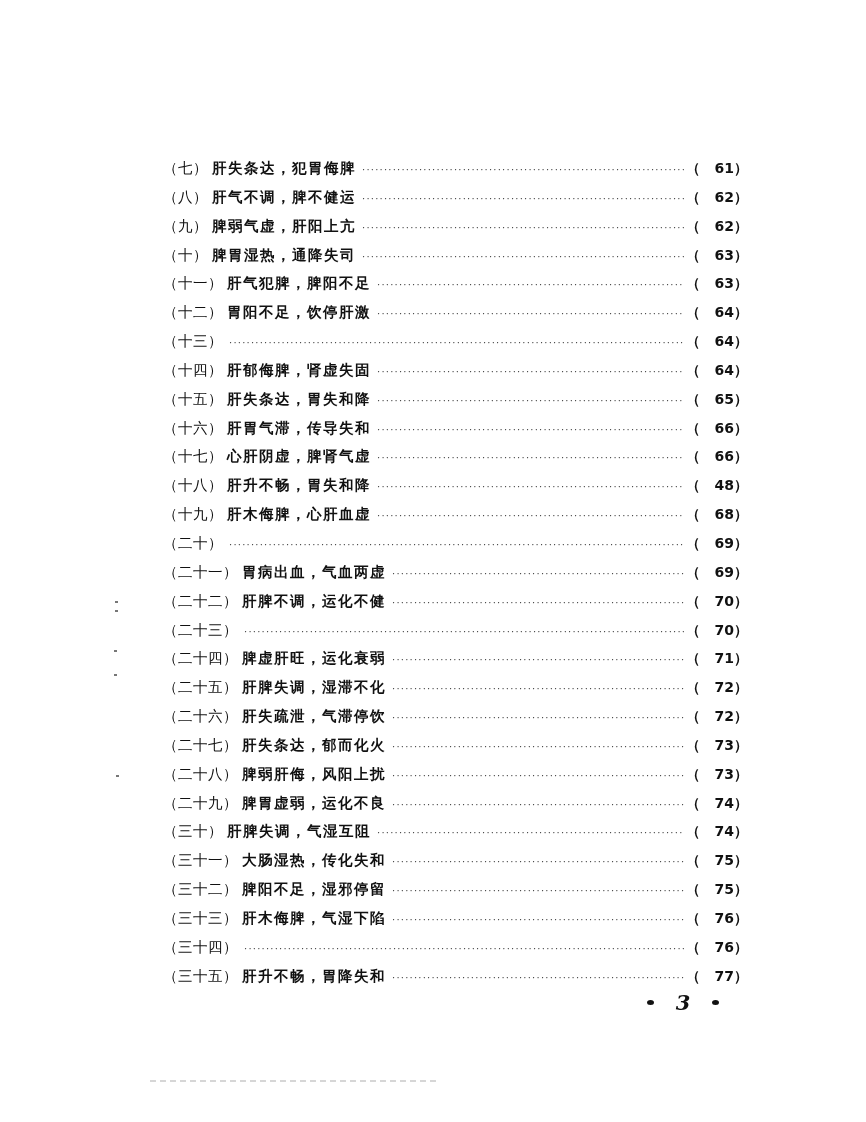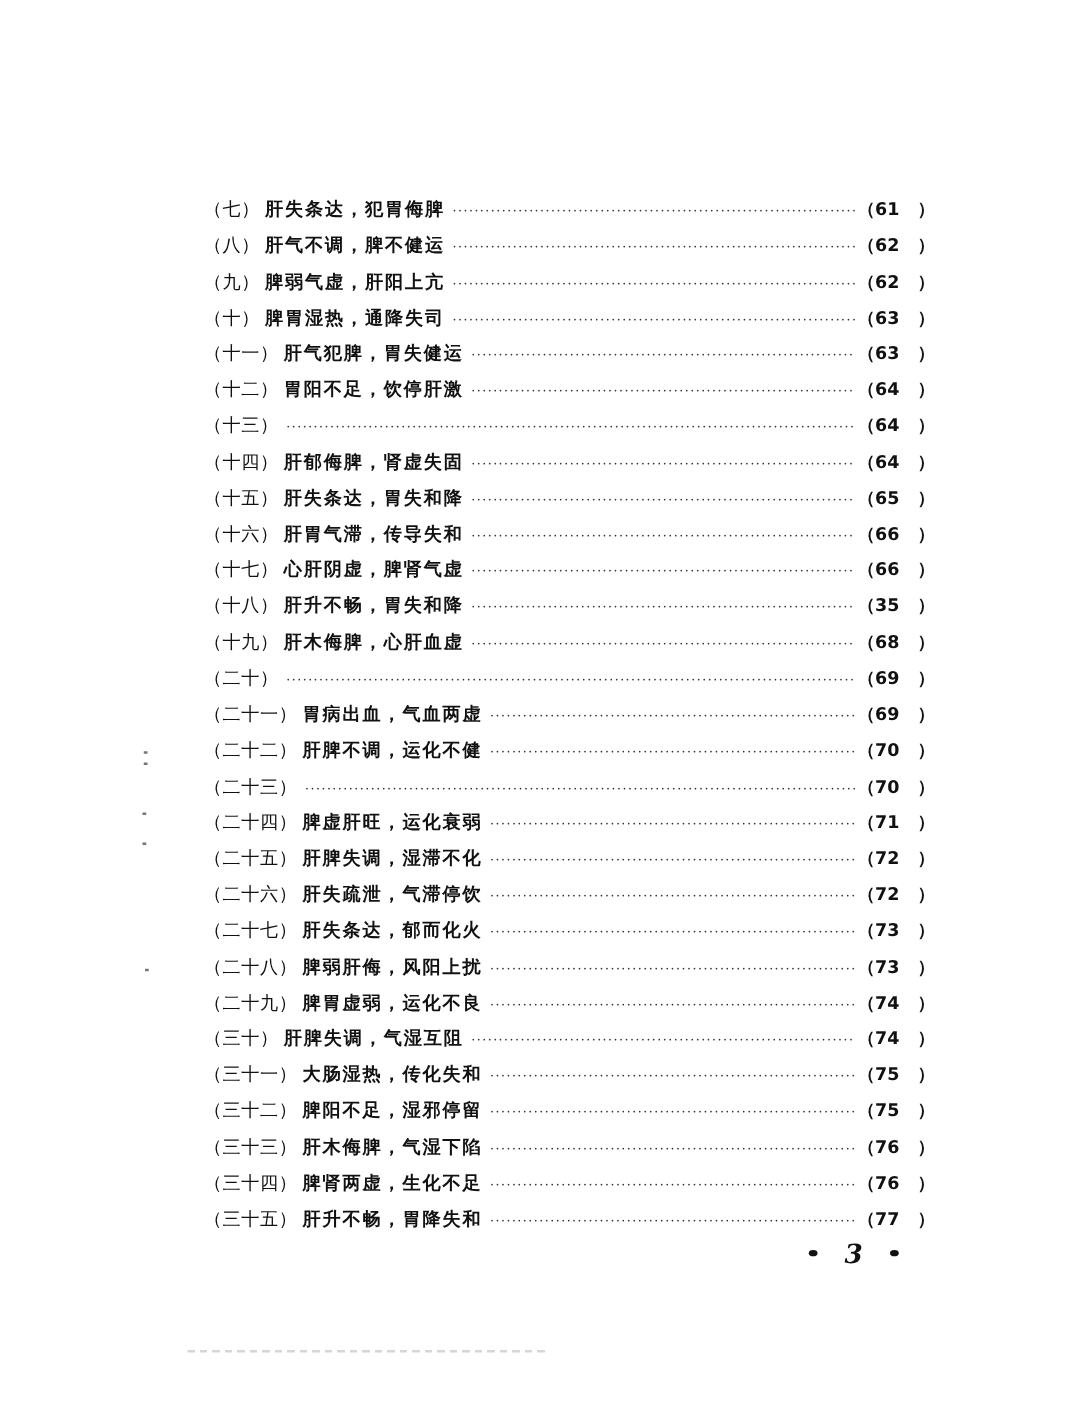--- a/index.html
+++ b/index.html
@@ -21,21 +21,21 @@
       flex: 1 1 auto; overflow: hidden; margin: 0 2px 0 6px;
       font-size: 10px; letter-spacing: 1.2px; color: #333;
     }
     .leader::before {
       content: "··············································································································";
     }
     .page {
       flex: 0 0 auto; width: 62px; display: flex; justify-content: space-between;
       font-family: "DejaVu Sans", "Liberation Sans", sans-serif; font-weight: bold; font-size: 14px;
     }
-    .page .p { text-align: left; flex: 1; }
+    .page .p { text-align: right; flex: 1; }
     .footer {
       position: absolute; left: 618px; top: 990px; width: 130px;
       display: flex; justify-content: center; align-items: center; gap: 22px;
       font-family: "DejaVu Serif", serif; font-weight: bold; font-style: italic; font-size: 21px;
     }
     .dot { width: 7px; height: 5px; background: #111; border-radius: 50%; display: inline-block; }
     .scan-noise {
       position: absolute; left: 150px; top: 1080px; width: 290px; height: 2px;
       background: repeating-linear-gradient(90deg, #bbb 0 6px, transparent 6px 10px);
       opacity: 0.6;
@@ -81,21 +81,21 @@
       <span class="title">脾胃湿热，通降失司</span>
       <span class="leader"></span>
       <span class="page">
         <span>（</span>
         <span class="p">63</span>
         <span>）</span>
       </span>
     </div>
     <div class="toc-row">
       <span class="num">（十一）</span>
-      <span class="title">肝气犯脾，胃失健运</span>
+      <span class="title">肝气犯脾，脾阳不足</span>
       <span class="leader"></span>
       <span class="page">
         <span>（</span>
         <span class="p">63</span>
         <span>）</span>
       </span>
     </div>
     <div class="toc-row">
       <span class="num">（十二）</span>
       <span class="title">胃阳不足，饮停肝激</span>
@@ -154,21 +154,21 @@
         <span class="p">66</span>
         <span>）</span>
       </span>
     </div>
     <div class="toc-row">
       <span class="num">（十八）</span>
       <span class="title">肝升不畅，胃失和降</span>
       <span class="leader"></span>
       <span class="page">
         <span>（</span>
-        <span class="p">35</span>
+        <span class="p">48</span>
         <span>）</span>
       </span>
     </div>
     <div class="toc-row">
       <span class="num">（十九）</span>
       <span class="title">肝木侮脾，心肝血虚</span>
       <span class="leader"></span>
       <span class="page">
         <span>（</span>
         <span class="p">68</span>
@@ -308,21 +308,20 @@
       <span class="title">肝木侮脾，气湿下陷</span>
       <span class="leader"></span>
       <span class="page">
         <span>（</span>
         <span class="p">76</span>
         <span>）</span>
       </span>
     </div>
     <div class="toc-row">
       <span class="num">（三十四）</span>
-      <span class="title">脾肾两虚，生化不足</span>
       <span class="leader"></span>
       <span class="page">
         <span>（</span>
         <span class="p">76</span>
         <span>）</span>
       </span>
     </div>
     <div class="toc-row">
       <span class="num">（三十五）</span>
       <span class="title">肝升不畅，胃降失和</span>

